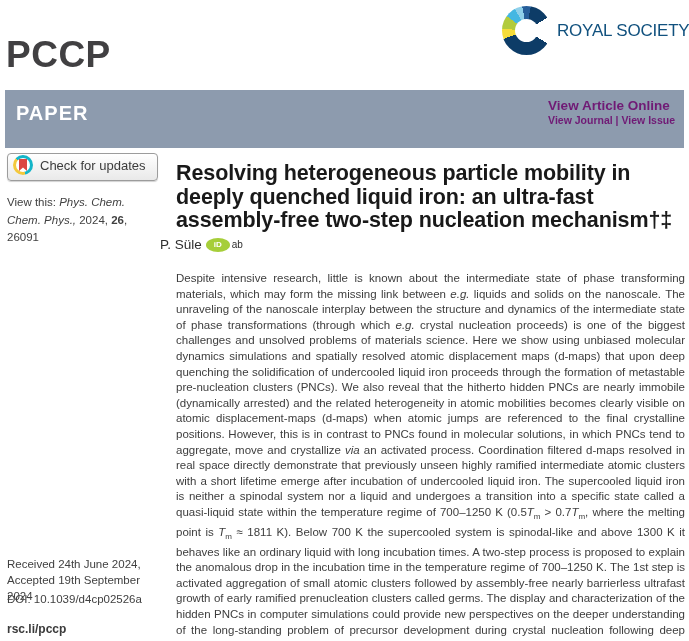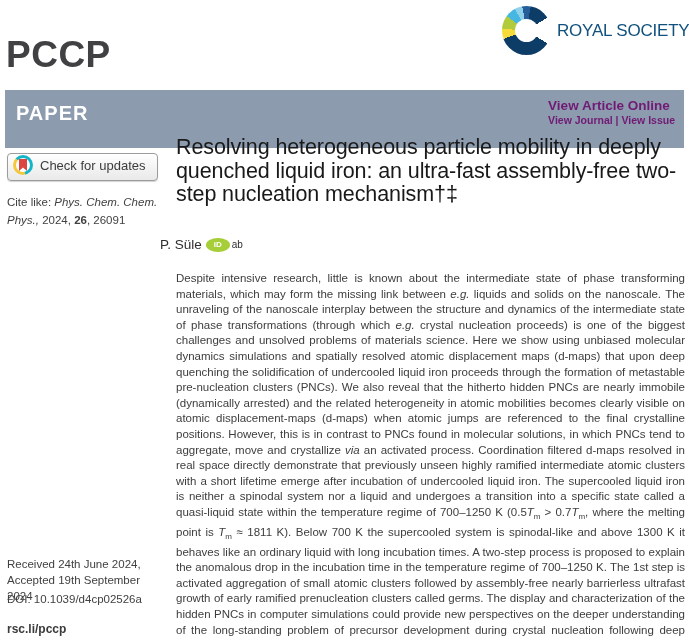--- a/index.html
+++ b/index.html
@@ -71,22 +71,22 @@
     font-size:11.5px; color:#414141; line-height:17.5px;
   }
   .received-block {
     position:absolute; left:7px; top:556px; width:160px;
     font-size:11.5px; color:#414141; line-height:16px;
   }
   .doi { position:absolute; left:7px; top:593px; font-size:11.5px; color:#414141; }
   .rsc-link { position:absolute; left:7px; top:622px; font-size:12px; font-weight:bold; color:#3b3b3b; cursor:pointer; }
   
   .title {
-    position:absolute; left:176px; top:136px; width:514px;
-    font-size:21.5px; font-weight:normal; color:#191919; line-height:23.5px; letter-spacing:-0.1px;
+    position:absolute; left:176px; top:162px; width:514px;
+    font-size:21.5px; font-weight:bold; color:#191919; line-height:23.5px; letter-spacing:-0.1px;
   }
   .author-row {
     position:absolute; left:160px; top:237px;
     font-size:13.5px; color:#2e2e2e; display:flex; align-items:center;
   }
   .orcid {
     width:24px; height:14px; border-radius:50%; background:#a6ce39;
     color:#fff; font-size:8px; font-weight:bold;
     display:inline-flex; align-items:center; justify-content:center;
     margin-left:4px; cursor:pointer;
@@ -120,21 +120,21 @@
   </div>
 </div>
 
 <div class="check-btn">
   <span class="crossmark">
       <span class="crossmark-bookmark"></span>
     </span>
   <span class="check-label">Check for updates</span>
 </div>
 
-<div class="cite"><span>Cite like: </span><i>Phys. Chem. Chem. Phys.,</i><span> 2024, </span><b>26</b><span>, 26091</span></div>
+<div class="cite"><span>View this: </span><i>Phys. Chem. Chem. Phys.,</i><span> 2024, </span><b>26</b><span>, 26091</span></div>
 
 <div class="received-block">
   <div>Received 24th June 2024,</div>
   <div>Accepted 19th September 2024</div>
 </div>
 
 <div class="doi">DOI: 10.1039/d4cp02526a</div>
 <div class="rsc-link">rsc.li/pccp</div>
 
 <h1 class="title">Resolving heterogeneous particle mobility in deeply quenched liquid iron: an ultra-fast assembly-free two-step nucleation mechanism†‡</h1>

